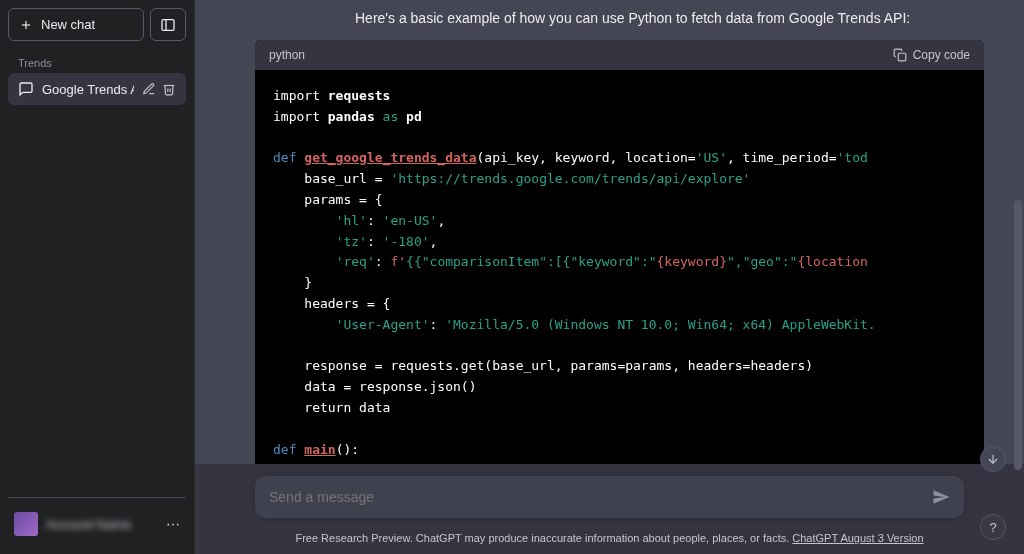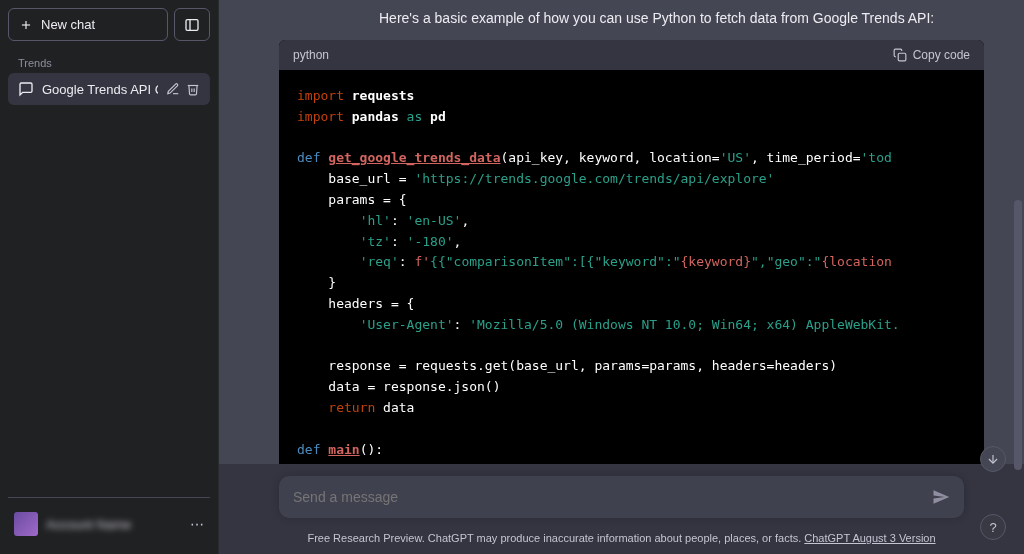--- a/index.html
+++ b/index.html
@@ -6,21 +6,21 @@
 body {
   font-family: -apple-system, BlinkMacSystemFont, "Segoe UI", Helvetica, Arial, sans-serif;
   background: #343541;
   color: #ececf1;
   width: 1024px;
   height: 554px;
   overflow: hidden;
   display: flex;
 }
 .sidebar {
-  width: 219px;
+  width: 195px;
   background: #202123;
   display: flex;
   flex-direction: column;
   padding: 8px;
   border-right: 1px solid rgba(255,255,255,0.05);
 }
 .sidebar-top {
   display: flex;
   gap: 6px;
   margin-bottom: 8px;
@@ -150,21 +150,21 @@
 }
 .code-body {
   padding: 16px 18px;
   font-family: "Consolas", "Monaco", monospace;
   font-size: 13px;
   line-height: 1.6;
   white-space: pre;
   overflow-x: hidden;
   color: #ffffff;
 }
-.tok-kw { color: #c2410c; }
+.tok-kw { color: #ffffff; }
 .tok-mod { color: #ffffff; font-weight: bold; }
 .tok-def { color: #4b8bbe; }
 .tok-func { color: #d2655f; font-weight: bold; text-decoration: underline; }
 .tok-param { color: #ffffff; font-weight: normal; }
 .tok-str { color: #2aa08a; }
 .tok-fstr { color: #d2655f; }
 .tok-fstrq { color: #2aa08a; }
 .tok-as { color: #2aa08a; }
 
 .input-area {

